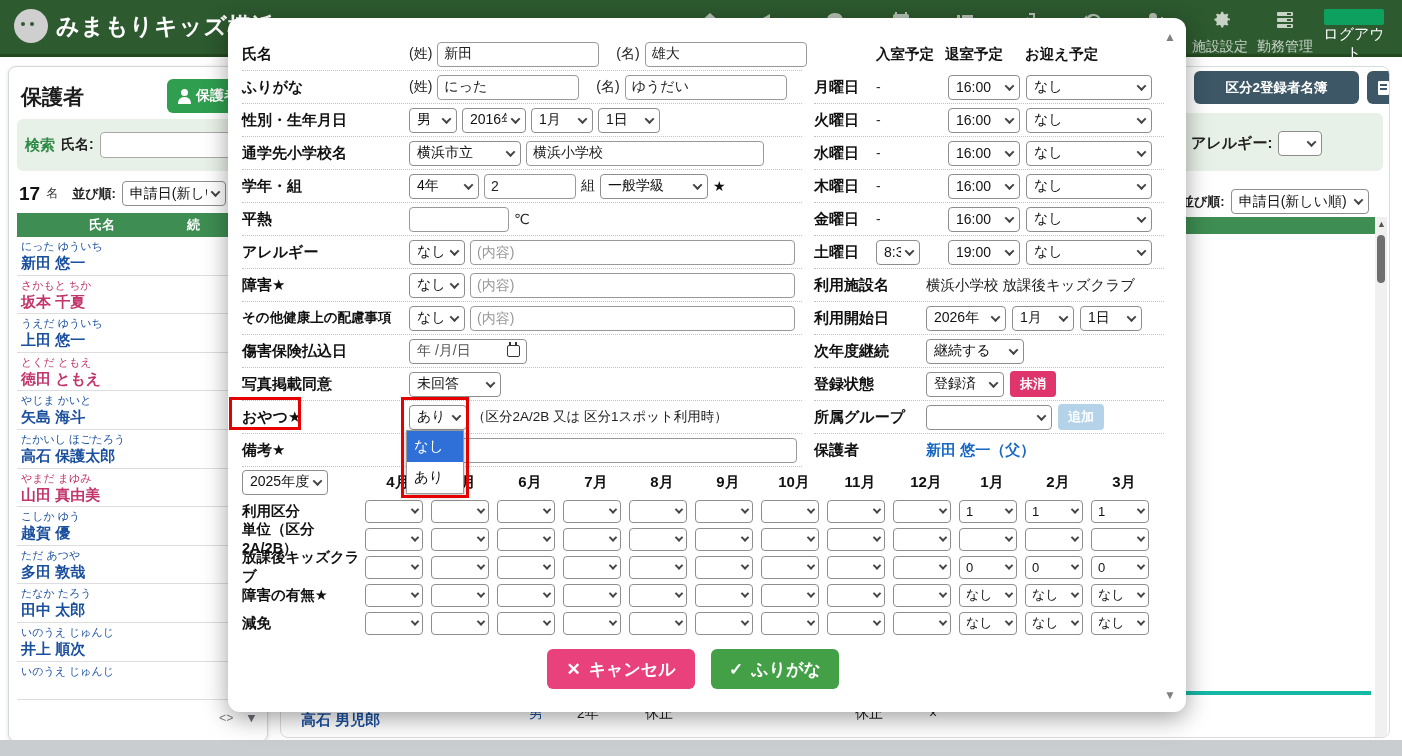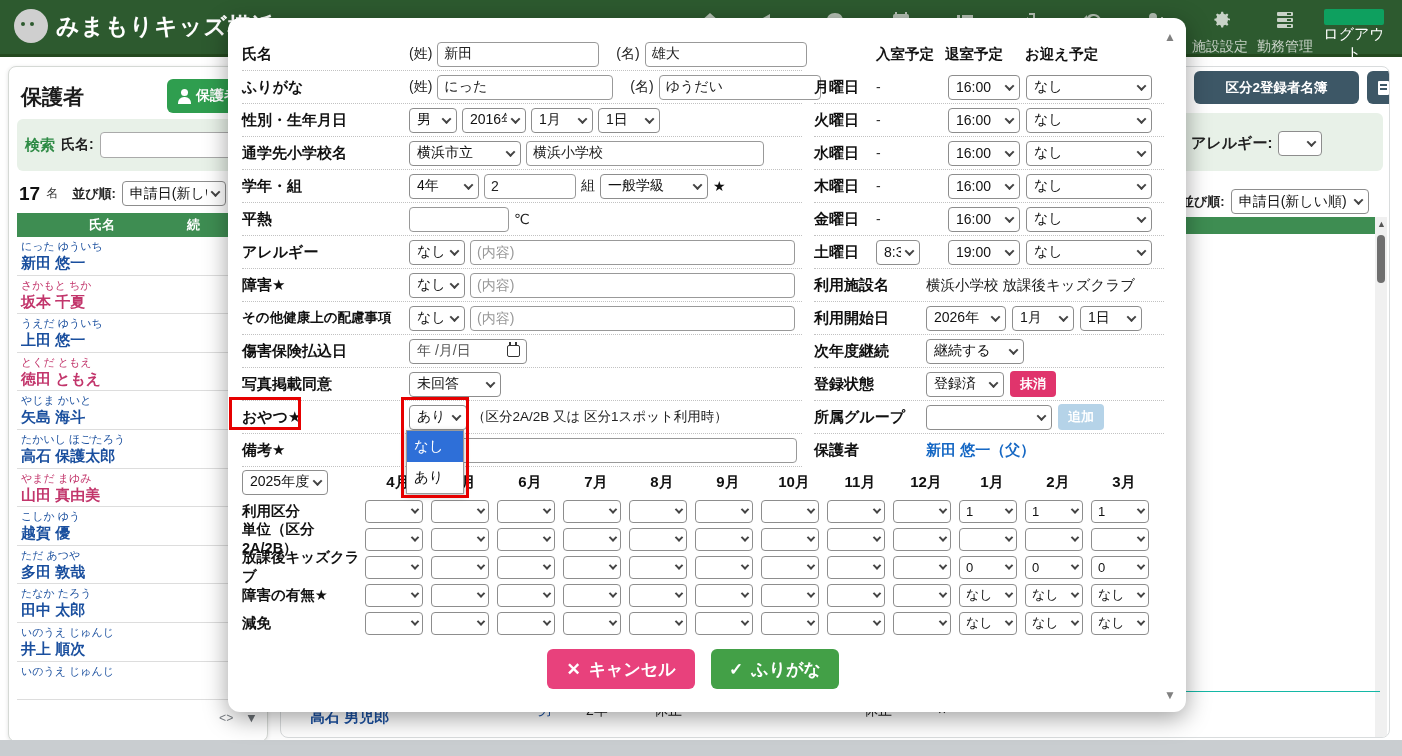--- a/index.html
+++ b/index.html
@@ -65,21 +65,21 @@
   .doc-ico { width:11px; height:14px; background:#fff; border-radius:1px; position:relative; flex:none; }
   .doc-ico:before { content:""; position:absolute; left:2px; top:3px; width:7px; height:2px; background:#3d5766; box-shadow:0 4px 0 #3d5766; }
   .filter-panel { position:absolute; left:8px; top:46px; width:1094px; height:58px; background:#e8f1e8; border-radius:6px; }
   .bg-allergy { position:absolute; left:902px; top:18px; display:flex; align-items:center; gap:6px;
     font-size:15px; font-weight:bold; color:#222; }
   .bg-sort { position:absolute; left:900px; top:122px; display:flex; align-items:center; gap:6px; }
   .bg-greenbar { position:absolute; left:8px; top:150px; width:1086px; height:17px; background:#3e8d52; }
   .bg-scroll { position:absolute; left:1094px; top:150px; width:12px; height:540px; background:#f0f0f0; }
   .bg-scroll .up { position:absolute; left:2px; top:2px; color:#555; font-size:9px; }
   .bg-scroll .thumb { position:absolute; left:2px; top:18px; width:8px; height:48px; background:#6f6f6f; border-radius:4px; }
-  .bg-lastrow { position:absolute; left:19px; top:624px; width:1080px; height:44px; border-top:1px solid #14b8a6; }
+  .bg-lastrow { position:absolute; left:10px; top:624px; width:1080px; height:44px; border-top:4px solid #14b8a6; }
   .bg-lastrow .k { position:absolute; left:10px; top:2px; font-size:11px; color:#1a4f9e; }
   .bg-lastrow .n { position:absolute; left:10px; top:16px; font-size:15px; font-weight:bold; color:#1a4f9e; }
   .bg-cell { position:absolute; top:10px; font-size:14px; color:#222; }
   .footer-strip { position:absolute; left:0; top:740px; width:1402px; height:16px; background:#c9cdd0; z-index:6; }
 
   
   .sel { display:inline-flex; align-items:center; justify-content:space-between; border:1px solid #8d8d8d;
     border-radius:4px; background:#fff; height:25px; padding:0 6px 0 7px; font-size:14px; color:#111;
     flex:none; cursor:pointer; }
   .sel .sel-v { white-space:nowrap; overflow:hidden; }
@@ -360,21 +360,21 @@
     <div class="frow">
       <div class="flab lw">氏名</div>
       <span class="paren">(姓)</span>
       <input class="inp" style="width: 162px;" value="新田">
       <span class="paren" style="margin-left:12px">(名)</span>
       <input class="inp" style="width: 162px;" value="雄大">
     </div>
     <div class="frow">
       <div class="flab lw">ふりがな</div>
       <span class="paren">(姓)</span>
-      <input class="inp" style="width: 176px;" value="にった">
+      <input class="inp" style="width: 142px;" value="にった">
       <span class="paren" style="margin-left:12px">(名)</span>
       <input class="inp" style="width: 162px;" value="ゆうだい">
     </div>
     <div class="frow">
       <div class="flab lw">性別・生年月日</div>
       <div class="sel" style="width:48px">
           <span class="sel-v">男</span>
           <span class="chev"></span>
         </div>
       <div class="sel" style="width:64px">

